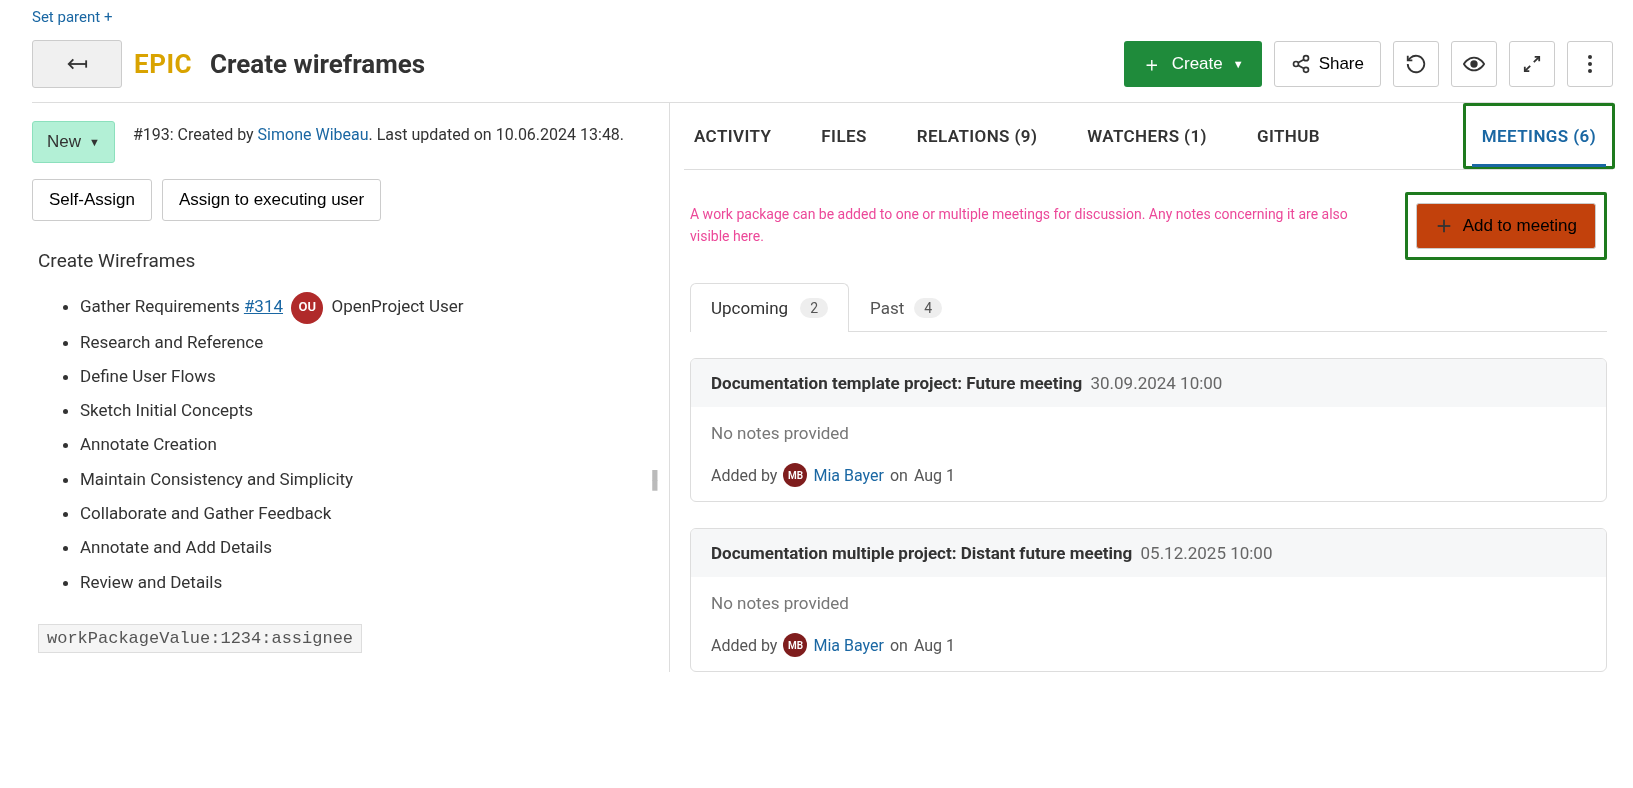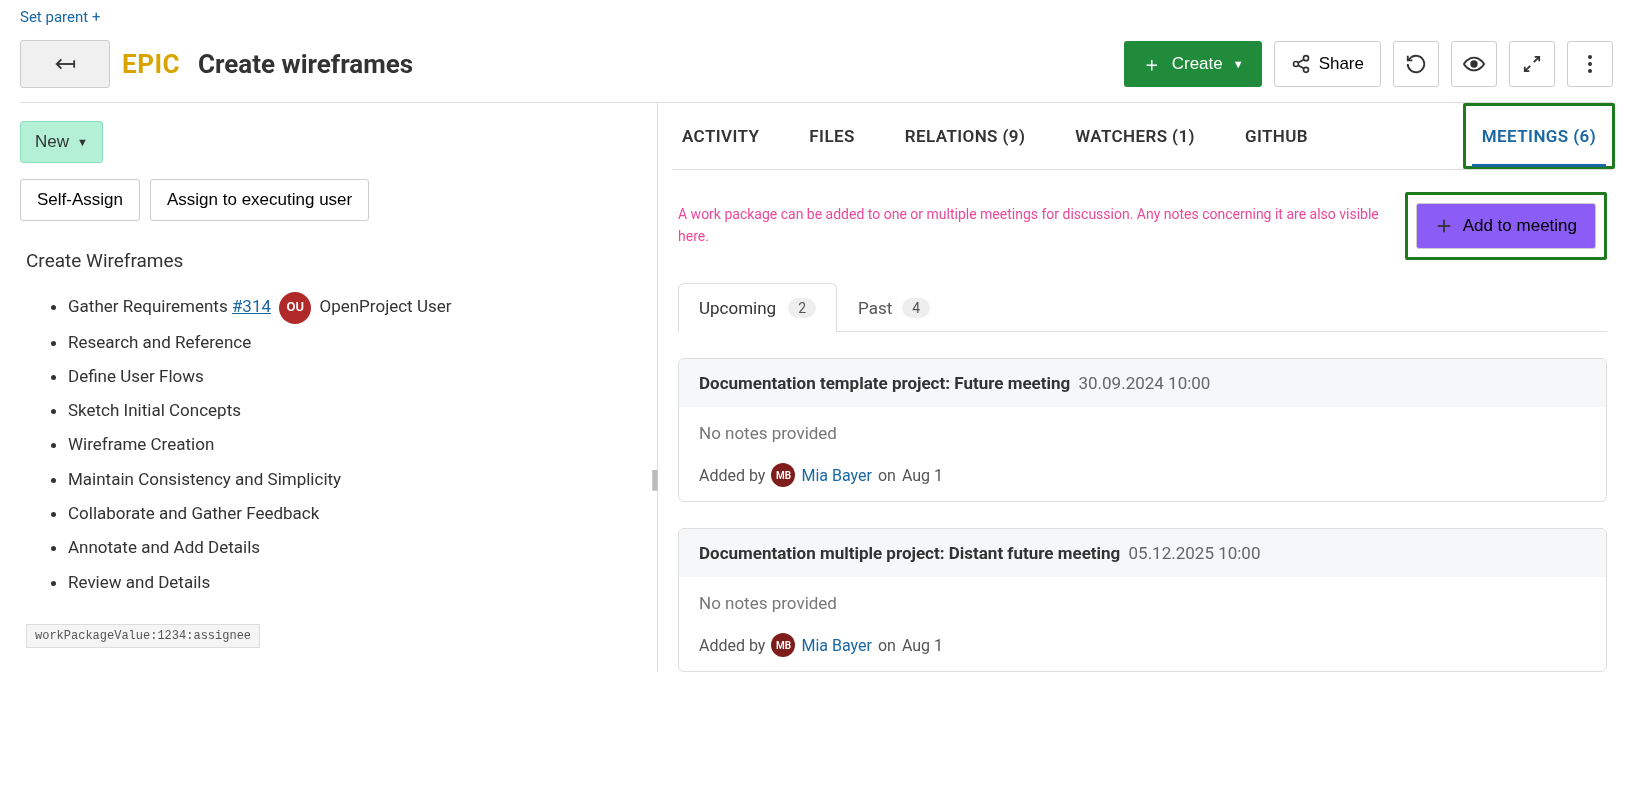--- a/index.html
+++ b/index.html
@@ -11,20 +11,21 @@
       font-family: -apple-system, BlinkMacSystemFont, "Segoe UI", Roboto, Arial, sans-serif;
       background: #fff;
       color: #333;
       font-size: 15px;
     }
     .container {
       width: 1633px;
       height: 679px;
       position: relative;
       overflow: hidden;
+      padding-left: 12px;
     }
     .set-parent {
       padding: 8px 20px 4px;
     }
     .set-parent a {
       color: #1a67a3;
       text-decoration: none;
       font-size: 15px;
     }
     .header-row {
@@ -161,21 +162,21 @@
       background: #b02a2a;
       color: #fff;
       border-radius: 50%;
       font-size: 13px;
       font-weight: 600;
       margin: 0 4px;
       vertical-align: middle;
     }
     .code-box {
       font-family: "Courier New", monospace;
-      font-size: 12px;
+      font-size: 17px;
       background: #f5f5f5;
       border: 1px solid #ddd;
       padding: 4px 8px;
       display: inline-block;
       margin-top: 24px;
       margin-left: 6px;
       color: #555;
     }
     .right-pane {
       flex: 1;
@@ -228,21 +229,21 @@
       color: #ec4899;
       line-height: 1.55;
       flex: 1;
     }
     .add-meeting-wrap {
       border: 3px solid #1e7a1e;
       border-radius: 2px;
       padding: 8px;
     }
     .add-meeting-btn {
-      background: #8b5cf6;
+      background: #c2410c;
       border: 1px solid #ccc;
       border-radius: 3px;
       padding: 12px 18px;
       font-size: 17px;
       display: flex;
       align-items: center;
       gap: 10px;
       cursor: pointer;
     }
     .sub-tabs {
@@ -393,40 +394,47 @@
   <div class="divider-h"></div>
 
   <div class="content-wrap">
 
     <div class="left-pane">
       <div class="meta-row">
         <button class="status-badge">
           <span>New</span>
           <span class="caret">▼</span>
         </button>
+        <div class="meta-text">
+          <span>#193</span>:
+          <span>Created by</span>
+          <a href="#">Simone Wibeau</a>.
+          <span>Last updated on</span>
+          <span>10.06.2024 13:48</span>.
+        </div>
       </div>
 
       <div class="action-row">
         <button class="action-btn">Self-Assign</button>
         <button class="action-btn">Assign to executing user</button>
       </div>
 
       <div class="desc-title">Create Wireframes</div>
 
       <ul class="task-list">
         <li>
           <span>Gather Requirements</span>
           <a href="#" class="wp-ref">#314</a>
           <span class="mention-badge">OU</span>
           <span>OpenProject User</span>
         </li>
         <li>Research and Reference</li>
         <li>Define User Flows</li>
         <li>Sketch Initial Concepts</li>
-        <li>Wireframe Creation</li>
+        <li>Annotate Creation</li>
         <li>Maintain Consistency and Simplicity</li>
         <li>Collaborate and Gather Feedback</li>
         <li>Annotate and Add Details</li>
         <li>Review and Details</li>
       </ul>
 
       <div class="code-box">workPackageValue:1234:assignee</div>
     </div>
 
     <div class="right-pane">

